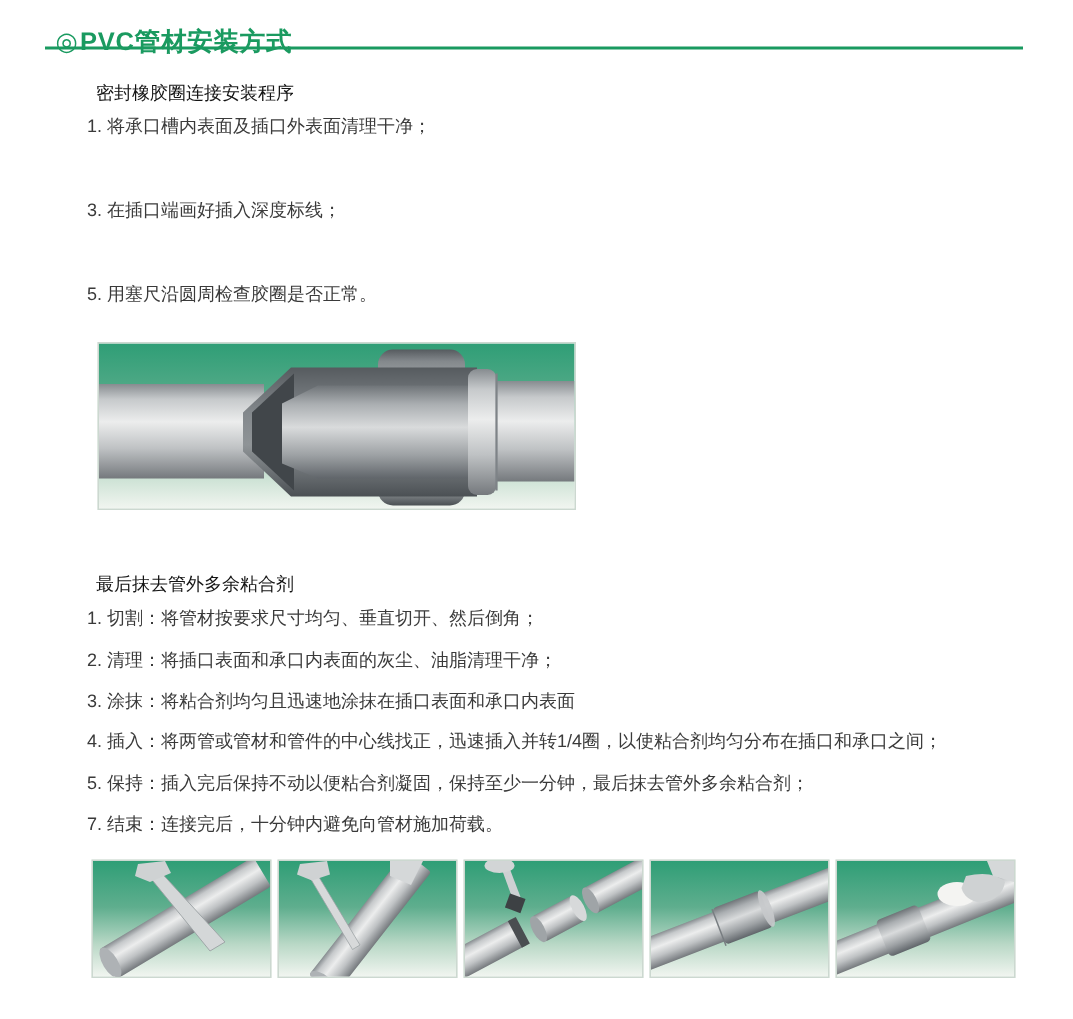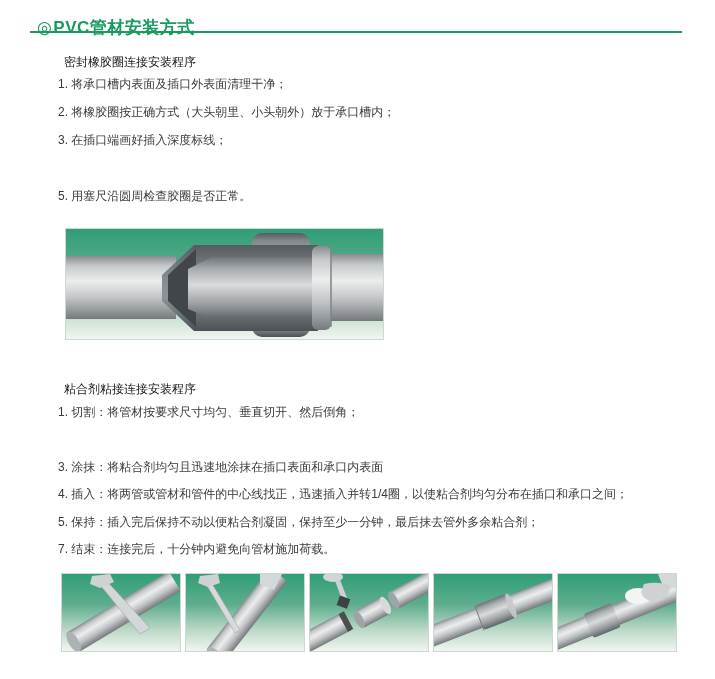--- a/index.html
+++ b/index.html
@@ -62,41 +62,41 @@
         <stop offset="1" stop-color="#4b5054"></stop>
       </linearGradient>
     </defs>
   </svg>
 
   <h1 class="title"><span class="bullet">◎</span><span>PVC管材安装方式</span></h1>
   <div class="rule"></div>
 
   <h2 class="sech" style="top:48px">密封橡胶圈连接安装程序</h2>
   <div class="step" style="top:76px">1. 将承口槽内表面及插口外表面清理干净；</div>
-  <div class="step" style="top:104px">2. 将橡胶圈按正确方式（大头朝里、小头朝外）放于承口槽内；</div>
   <div class="step" style="top:132px">3. 在插口端画好插入深度标线；</div>
   <div class="step" style="top:188px">5. 用塞尺沿圆周检查胶圈是否正常。</div>
 
   <figure class="fig bigfig" style="margin:0">
     <svg viewBox="0 0 317 110" width="317" height="110">
       <rect x="0" y="0" width="317" height="110" fill="url(#gBG)"></rect>
       <rect x="0" y="27" width="110" height="63" fill="url(#gPipe)"></rect>
       <rect x="248" y="25" width="69" height="67" fill="url(#gPipe)"></rect>
       <rect x="186" y="4" width="58" height="22" rx="10" fill="url(#gDark)"></rect>
       <rect x="186" y="84" width="58" height="24" rx="10" fill="url(#gDark)"></rect>
       <path d="M96 46 L128 16 H252 V102 H128 L96 72 Z" fill="url(#gDark)"></path>
       <path d="M102 46 L130 20 V98 L102 72 Z" fill="#41464a"></path>
       <path d="M122 40 L146 28 H250 V90 H146 L122 80 Z" fill="url(#gPipeD)"></path>
       <rect x="246" y="17" width="19" height="84" rx="6" fill="url(#gPipe)"></rect>
       <line x1="265" y1="20" x2="265" y2="98" stroke="#7e8387" stroke-width="1.5"></line>
     </svg>
   </figure>
 
-  <h2 class="sech" style="top:375px">粘合剂粘接连接安装程序</h2>
+  <h2 class="sech" style="top:375px">最后抹去管外多余粘合剂</h2>
   <div class="step" style="top:404px">1. 切割：将管材按要求尺寸均匀、垂直切开、然后倒角；</div>
+  <div class="step" style="top:432px">2. 清理：将插口表面和承口内表面的灰尘、油脂清理干净；</div>
   <div class="step" style="top:459px">3. 涂抹：将粘合剂均匀且迅速地涂抹在插口表面和承口内表面</div>
   <div class="step" style="top:486px">4. 插入：将两管或管材和管件的中心线找正，迅速插入并转1/4圈，以使粘合剂均匀分布在插口和承口之间；</div>
   <div class="step" style="top:514px">5. 保持：插入完后保持不动以便粘合剂凝固，保持至少一分钟，最后抹去管外多余粘合剂；</div>
   <div class="step" style="top:541px">7. 结束：连接完后，十分钟内避免向管材施加荷载。</div>
 
   <figure class="fig smallfig" style="margin:0;left:61px">
     <svg viewBox="0 0 118 77" width="118" height="77">
       <rect width="118" height="77" fill="url(#gBG)"></rect>
       <g transform="rotate(-31 59 40)">
         <rect x="2" y="28" width="120" height="23" rx="2" fill="url(#gPipe)"></rect>

